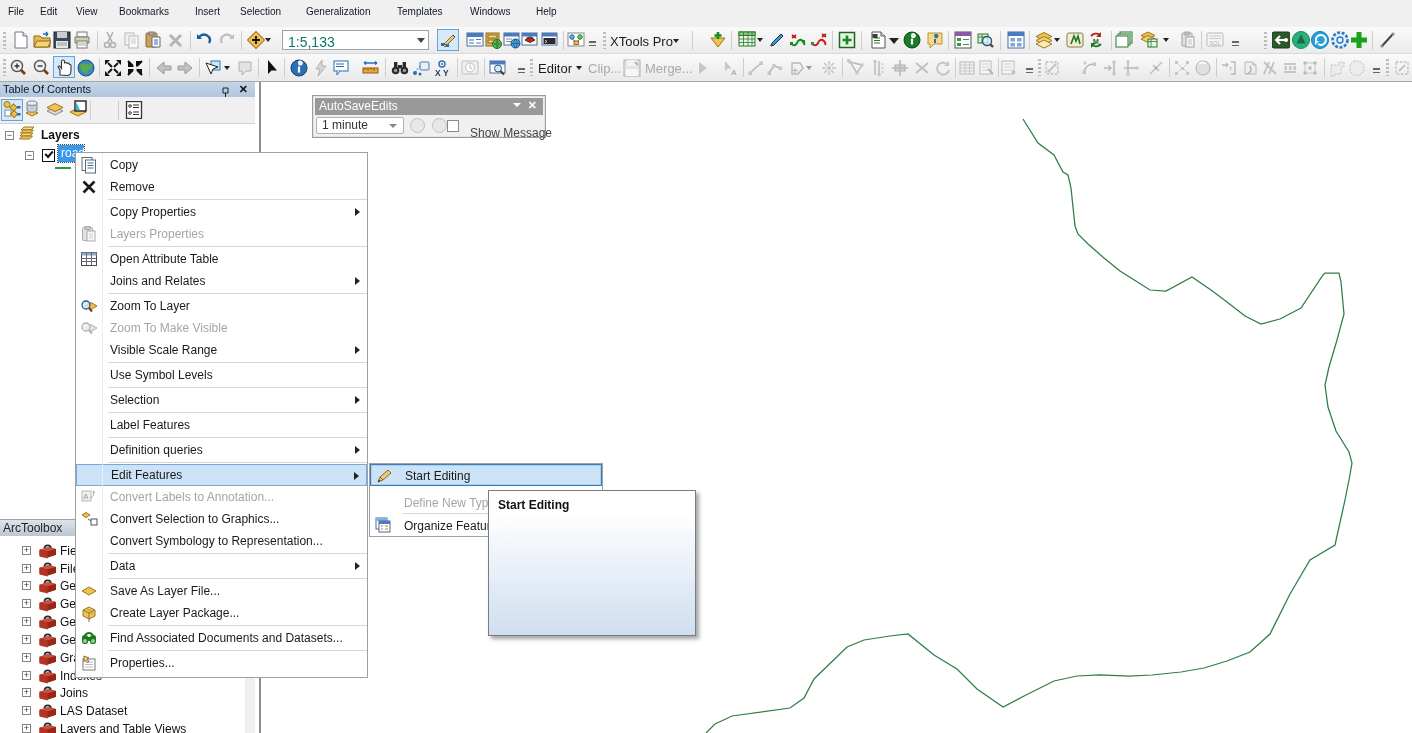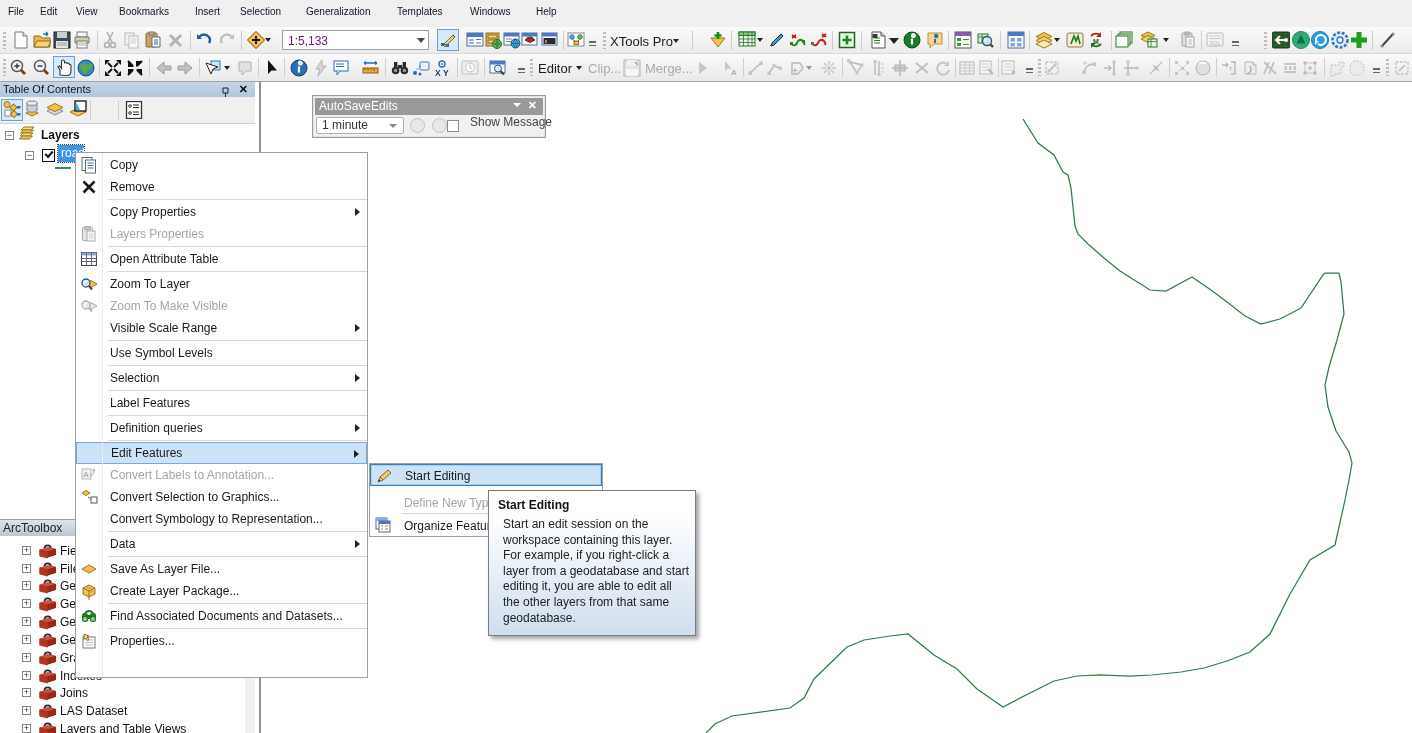--- a/index.html
+++ b/index.html
@@ -133,21 +133,21 @@
           <path d="M14,6 q-5,-5 -10,0 q-2,3 0,6" fill="none" stroke="#c0c0c0" stroke-width="2.4"></path>
           <path d="M16,3 v5 h-5 z" fill="#c0c0c0"></path>
         </svg></div>
     <div class="sep1" style="left:241px"></div>
     <div class="icon" style="left:247px"><svg viewBox="0 0 18 18">
           <rect x="3" y="3" width="12" height="12" fill="#f2c14e" stroke="#9a7718" transform="rotate(45 9 9)"></rect>
           <path d="M9,5 v8 M5,9 h8" stroke="#111" stroke-width="1.8"></path>
         </svg></div>
     <div class="dd" style="left:265px"></div>
     <div style="position:absolute;left:282px;top:3px;width:147px;height:20px;background:#fff;border:1px solid #9aa2ac">
-        <span style="position:absolute;left:5px;top:3px;font-size:12px;color:#701a75">1:5,133</span>
+        <span style="position:absolute;left:5px;top:3px;font-size:14px;color:#0f766e">1:5,133</span>
         <span style="position:absolute;right:3px;top:7px;width:0;height:0;border-top:5px solid #444;border-left:4px solid transparent;border-right:4px solid transparent"></span>
       </div>
     <div class="activebox" style="left:437px"></div>
     <div class="icon" style="left:439px"><svg viewBox="0 0 18 18">
           <path d="M4,14 L14,4 l2,2 L6,16 z" fill="#e8c87e" stroke="#8a6a2c"></path>
           <path d="M14,4 l2,2" stroke="#333"></path>
           <rect x="2" y="12" width="3" height="3" fill="#2a6fb5"></rect>
           <rect x="7" y="13" width="3" height="3" fill="#2a6fb5"></rect>
           <path d="M3,13 l5,1" stroke="#555"></path>
         </svg></div>
@@ -842,21 +842,21 @@
   <div id="ase">
     <div id="asehdr">AutoSaveEdits</div>
     <div style="position:absolute;right:24px;top:7px;width:0;height:0;border-top:4px solid #fff;border-left:4px solid transparent;border-right:4px solid transparent"></div>
     <div style="position:absolute;right:8px;top:3px;color:#fff;font-size:11px;font-weight:bold">✕</div>
     <div id="asecombo">1 minute
       <div style="position:absolute;right:6px;top:6px;width:0;height:0;border-top:4px solid #888;border-left:4px solid transparent;border-right:4px solid transparent"></div>
     </div>
     <div style="position:absolute;left:97px;top:22px;width:15px;height:15px;border:1px solid #c0c0c0;border-radius:50%;background:#e8e8e8"></div>
     <div style="position:absolute;left:119px;top:22px;width:15px;height:15px;border:1px solid #c0c0c0;border-radius:50%;background:#e8e8e8"></div>
     <div style="position:absolute;left:134px;top:24px;width:12px;height:12px;border:1px solid #8b8b8b;background:#fff"></div>
-    <div style="position:absolute;left:157px;top:19px;font-size:12px;color:#444;white-space:nowrap">Show Message</div>
+    <div style="position:absolute;left:157px;top:30px;font-size:12px;color:#444;white-space:nowrap">Show Message</div>
   </div>
 
   <div id="ctx">
     <div style="height:1px"></div>
     <div class="mi">
         <div class="ico" id="i-copy"><svg viewBox="0 0 18 18">
             <rect x="2" y="1.5" width="10" height="13" fill="#fff" stroke="#5a6a7a"></rect>
             <rect x="5.5" y="4" width="10" height="13" fill="#fff" stroke="#5a6a7a"></rect>
             <path d="M7.5,7 h6 M7.5,9.5 h6 M7.5,12 h6" stroke="#3a6a9a"></path>
           </svg></div>
@@ -883,20 +883,24 @@
         <div class="txt">Layers Properties</div>
       </div>
     <div class="msep"></div>
     <div class="mi">
         <div class="ico" id="i-table"><svg viewBox="0 0 18 18">
             <rect x="1.5" y="2.5" width="15" height="13" fill="#fff" stroke="#445"></rect>
             <rect x="1.5" y="2.5" width="15" height="3" fill="#8ea8c8"></rect>
             <path d="M1.5,8.5 h15 M1.5,11.5 h15 M6.5,2.5 v13 M11.5,2.5 v13" stroke="#667"></path>
           </svg></div>
         <div class="txt">Open Attribute Table</div>
+      </div>
+    <div class="mi">
+        <div class="txt">Joins and Relates</div>
+        <div class="arr"></div>
       </div>
     <div class="msep"></div>
     <div class="mi">
         <div class="ico" id="i-zoom"><svg viewBox="0 0 18 18">
             <path d="M5,9 l6,-3.5 6,3.5 -6,3.5 z" fill="#f2c14e" stroke="#9a7718"></path>
             <circle cx="6" cy="8" r="4" fill="#dceaf8" fill-opacity=".8" stroke="#1a5a9a" stroke-width="1.3"></circle>
             <path d="M9,11 l3,3.5" stroke="#7a3a1a" stroke-width="2"></path>
           </svg></div>
         <div class="txt">Zoom To Layer</div>
       </div>
@@ -1018,16 +1022,15 @@
             <rect x="5" y="5" width="11" height="11" fill="#fff" stroke="#4a6a9a"></rect>
             <rect x="5" y="5" width="11" height="3" fill="#4a7ac0"></rect>
             <path d="M7,10 h2 M11,10 h3 M7,13 h2 M11,13 h3" stroke="#c87820"></path>
           </svg></div>
         <div class="txt" style="top:5px">Organize Feature Templates...</div>
       </div>
   </div>
 
   <div id="tip">
     <b>Start Editing</b>
-    <div class="body">Start an edit session on the<br>workspace containing this layer.<br>For example, if you right-click a<br>layer from a geodatabase and start<br>editing it, you are able to edit all<br>the other layers from that same<br>geodatabase.</div>
   </div>
 
 </div>
 
 </body></html>

